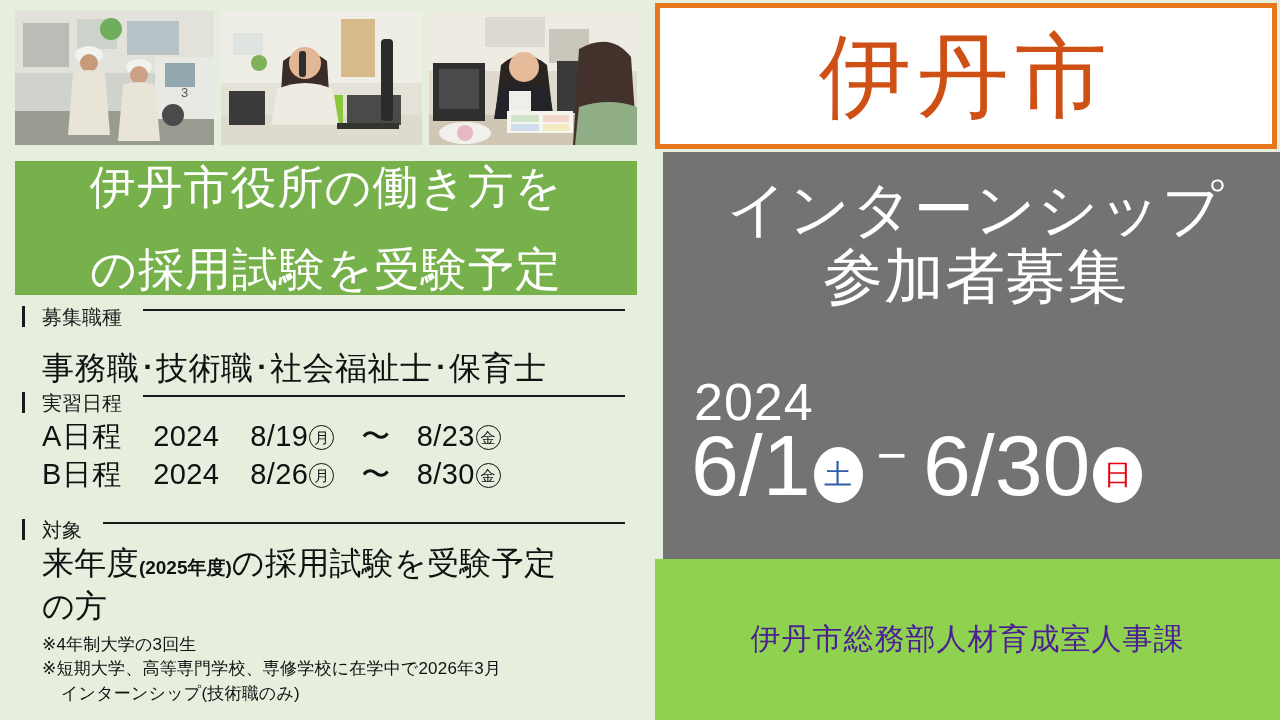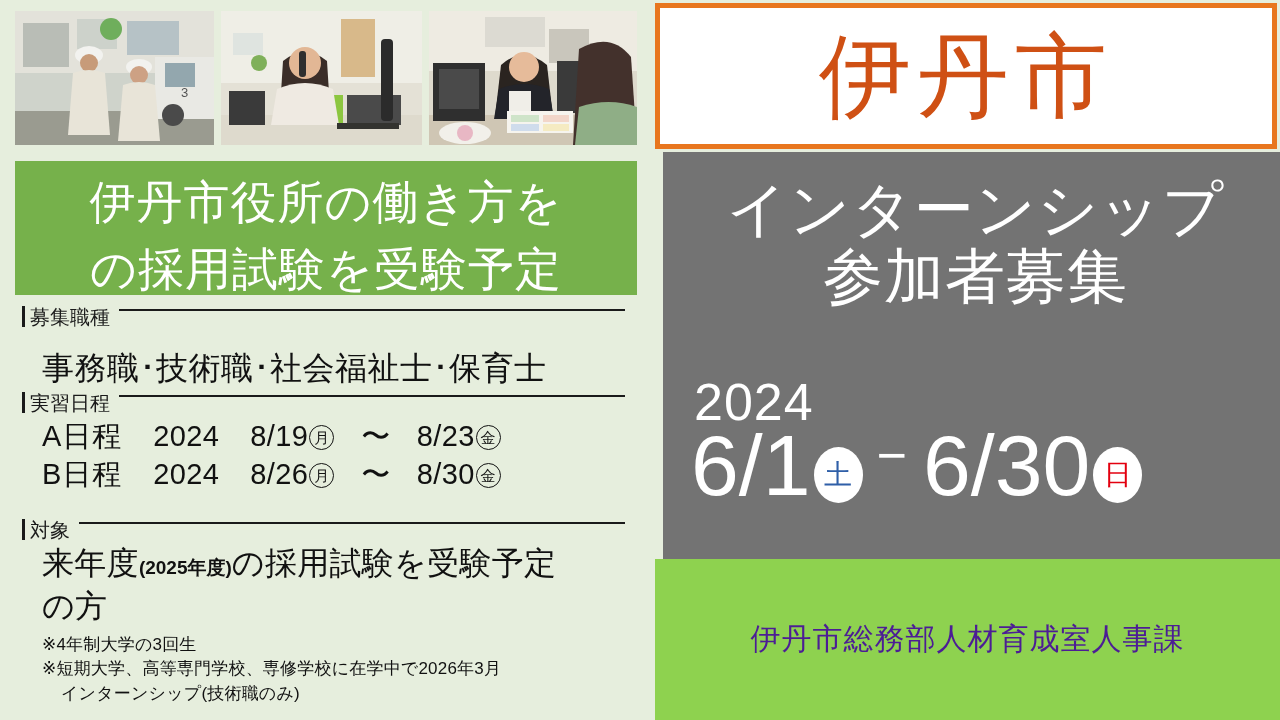--- a/index.html
+++ b/index.html
@@ -36,37 +36,38 @@
   .photo.p2 { width:201px; }
   .photo.p3 { width:208px; }
   .photo-scene { position:absolute; inset:0; }
 
   
   #headline-banner {
     position:absolute; left:15px; top:161px;
     width:622px; height:134px;
     background:#76b14b;
     display:flex; flex-direction:column;
-    align-items:center; justify-content:flex-end;
-    gap:14px;
+    align-items:center; justify-content:space-between;
+    gap:2px;
   }
   .headline-line {
     color:#ffffff;
     font-size:46px;
     font-weight:400;
     letter-spacing:1px;
     line-height:1.14;
     white-space:nowrap;
   }
 
   
   .section { position:absolute; left:0; width:651px; }
   .section-head {
     display:flex; align-items:center;
     padding-left:22px;
+    gap:12px;
   }
   .section-bar {
     width:3px; height:21px; background:#1a1a1a;
     margin-right:5px; flex:none;
   }
   .section-title {
     font-size:20px; color:#1a1a1a; white-space:nowrap;
     line-height:1;
   }
   .section-rule {

